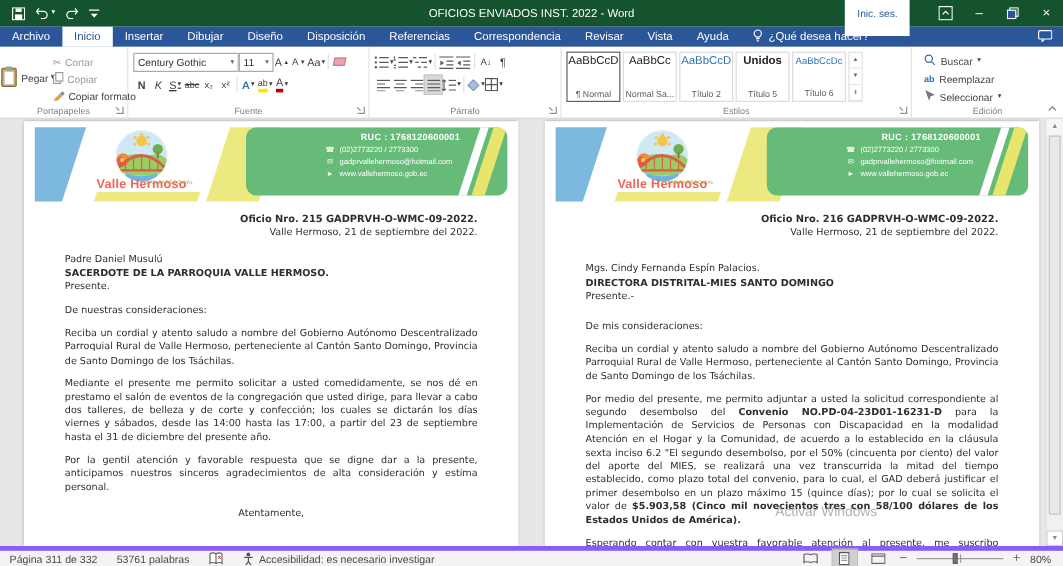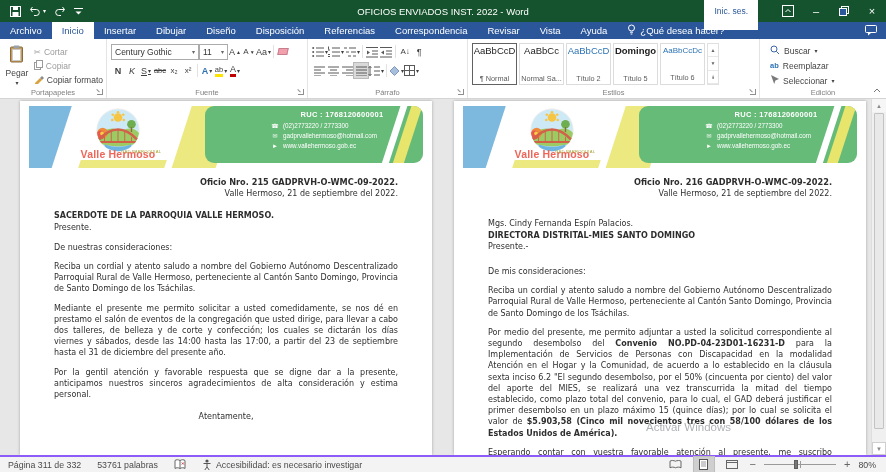--- a/index.html
+++ b/index.html
@@ -29,21 +29,21 @@
   .glabel{position:absolute;bottom:1px;left:0;right:0;text-align:center;font-size:7.5px;color:#818181}
   .dlg{position:absolute;right:3px;bottom:3px;width:6px;height:6px;border-right:1px solid #8f8f8f;border-bottom:1px solid #8f8f8f}
   .dlg::before{content:"";position:absolute;left:0;top:0;width:4px;height:1px;background:#8f8f8f;transform:rotate(45deg);transform-origin:left top}
   .frow{display:flex;align-items:center;gap:0;height:19px}
   .mbtn{min-width:14px;height:15px;display:inline-flex;align-items:center;justify-content:center;font-size:9px;color:#3f3f3f;gap:1px}
   .mbtn.sel{background:#d9d9d9;outline:1px solid #b9b9b9}
   .sep{width:1px;height:13px;background:#e2e2e2;margin:0 2px}
   .combo{display:flex;align-items:center;justify-content:space-between;border:1px solid #ababab;height:16px;padding:0 3px;background:#fff;font-size:8.5px;color:#333}
   .combo .car{color:#666}
   .paste-wrap{display:flex;gap:4px}
-  .paste-btn{width:36px;display:flex;flex-direction:column;align-items:center;justify-content:flex-start;gap:2px;padding-top:2px}
+  .paste-btn{width:36px;display:flex;flex-direction:row;align-items:center;justify-content:center;gap:2px;padding-top:2px}
   .clip-cmds{display:flex;flex-direction:column;justify-content:flex-start;gap:1px;padding-top:3px}
   .small-cmd{display:flex;align-items:center;gap:3px;height:13px;white-space:nowrap}
   .small-cmd.dis{color:#9b9b9b}
   .stylerow{display:flex;align-items:center;height:44px}
   .stylecard{width:45px;height:42px;border:1px solid #dcdcdc;background:#fff;display:flex;flex-direction:column;align-items:center;justify-content:center;gap:18px;margin-right:2px}
   .stylecard.selected{border:1px solid #616161}
   .stylecard .sample{font-size:9.5px;color:#222;white-space:nowrap}
   .stylecard .sname{font-size:7.3px;color:#5c5c5c;white-space:nowrap}
   .c-blue{color:#2e74b5 !important}
   .gallery-scroll{width:12px;height:42px;display:flex;flex-direction:column;border:1px solid #e0e0e0}
@@ -87,21 +87,21 @@
   .wmark{position:absolute;left:646px;top:322px;color:#9b9fa4;opacity:.8;z-index:5;font-family:"Liberation Sans",sans-serif}
   .wm1{font-size:11.5px}
   .wm2{font-size:13px;margin-top:20px;white-space:nowrap}
 
   .vscroll{position:absolute;right:0;top:0;width:15px;height:356px;background:#f0f0f0;border-left:1px solid #dedede}
   .varrow{position:absolute;left:0;right:0;height:13px;display:flex;align-items:center;justify-content:center;color:#8a8a8a;font-size:6px;background:#f6f6f6}
   .va-up{top:0}.va-dn{bottom:0;border:1px solid #cfcfcf;background:#fff}
   .vthumb{position:absolute;left:2px;right:2px;top:14px;height:316px;background:#e9e9e9;border:1px solid #c3c3c3;border-radius:1px}
 
   
-  .statusbar{position:absolute;left:0;top:455px;width:886px;height:17px;background:#f3f3f3;border-top:2px solid #8b5cf6;display:flex;align-items:center;font-size:8.8px;color:#4a4a4a}
+  .statusbar{position:absolute;left:0;top:455px;width:886px;height:17px;background:#f3f3f3;border-top:4px solid #8b5cf6;display:flex;align-items:center;font-size:8.8px;color:#4a4a4a}
   .sb-item{display:flex;align-items:center;gap:4px;padding:0 8px;height:100%}
   .sb-right{margin-left:auto;display:flex;align-items:center;gap:8px;padding-right:10px}
   .viewbtn{display:flex;align-items:center;justify-content:center;width:20px;height:15px}
   .viewbtn.sel{background:#cfcfcf;outline:1px solid #bdbdbd}
   .ztrack{position:relative;width:72px;height:1px;background:#9a9a9a}
   .znotch{position:absolute;left:50%;top:-3px;width:1px;height:7px;background:#9a9a9a}
   .zthumb{position:absolute;left:30px;top:-4px;width:4px;height:9px;background:#777;border:1px solid #5e5e5e}
   .zpm{font-size:11px;color:#666;line-height:1}
 </style>
 </head>
@@ -366,21 +366,21 @@
         </div>
       <div class="stylecard">
           <span class="sample">AaBbCc</span>
           <span class="sname">Normal Sa...</span>
         </div>
       <div class="stylecard">
           <span class="sample c-blue">AaBbCcD</span>
           <span class="sname">Título 2</span>
         </div>
       <div class="stylecard">
-          <span class="sample bo">Domingo</span>
+          <span class="sample bo">Unidos</span>
           <span class="sname">Título 5</span>
         </div>
       <div class="stylecard">
           <span class="sample c-blue" style="font-size:8px">AaBbCcDc</span>
           <span class="sname">Título 6</span>
         </div>
       <div class="gallery-scroll">
         <span class="gcell">▲</span>
         <span class="gcell">▼</span>
         <span class="gcell">⇟</span>
@@ -467,20 +467,21 @@
           </g>
         </svg>
         <div class="logo-title">Valle Hermoso</div>
         <div class="logo-sub">GAD PARROQUIAL</div>
       </div>
     </div>
     <div class="dbody">
       <div class="oficio">Oficio Nro. 215 GADPRVH-O-WMC-09-2022.</div>
       <div class="dateline">Valle Hermoso, 21 de septiembre del 2022.</div>
       <div class="addr">
+        <div>Padre Daniel Musulú</div>
         <div class="b">SACERDOTE DE LA PARROQUIA VALLE HERMOSO.</div>
         <div>Presente.</div>
       </div>
       <div class="salut">De nuestras consideraciones:</div>
       <p class="just">Reciba un cordial y atento saludo a nombre del Gobierno Autónomo Descentralizado Parroquial Rural de Valle Hermoso, perteneciente al Cantón Santo Domingo, Provincia de Santo Domingo de los Tsáchilas.</p>
       <p class="just">Mediante el presente me permito solicitar a usted comedidamente, se nos dé en prestamo el salón de eventos de la congregación que usted dirige, para llevar a cabo dos talleres, de belleza y de corte y confección; los cuales se dictarán los días viernes y sábados, desde las 14:00 hasta las 17:00, a partir del 23 de septiembre hasta el 31 de diciembre del presente año.</p>
       <p class="just">Por la gentil atención y favorable respuesta que se digne dar a la presente, anticipamos nuestros sinceros agradecimientos de alta consideración y estima personal.</p>
       <div class="closing">Atentamente,</div>
     </div>
   </div>

